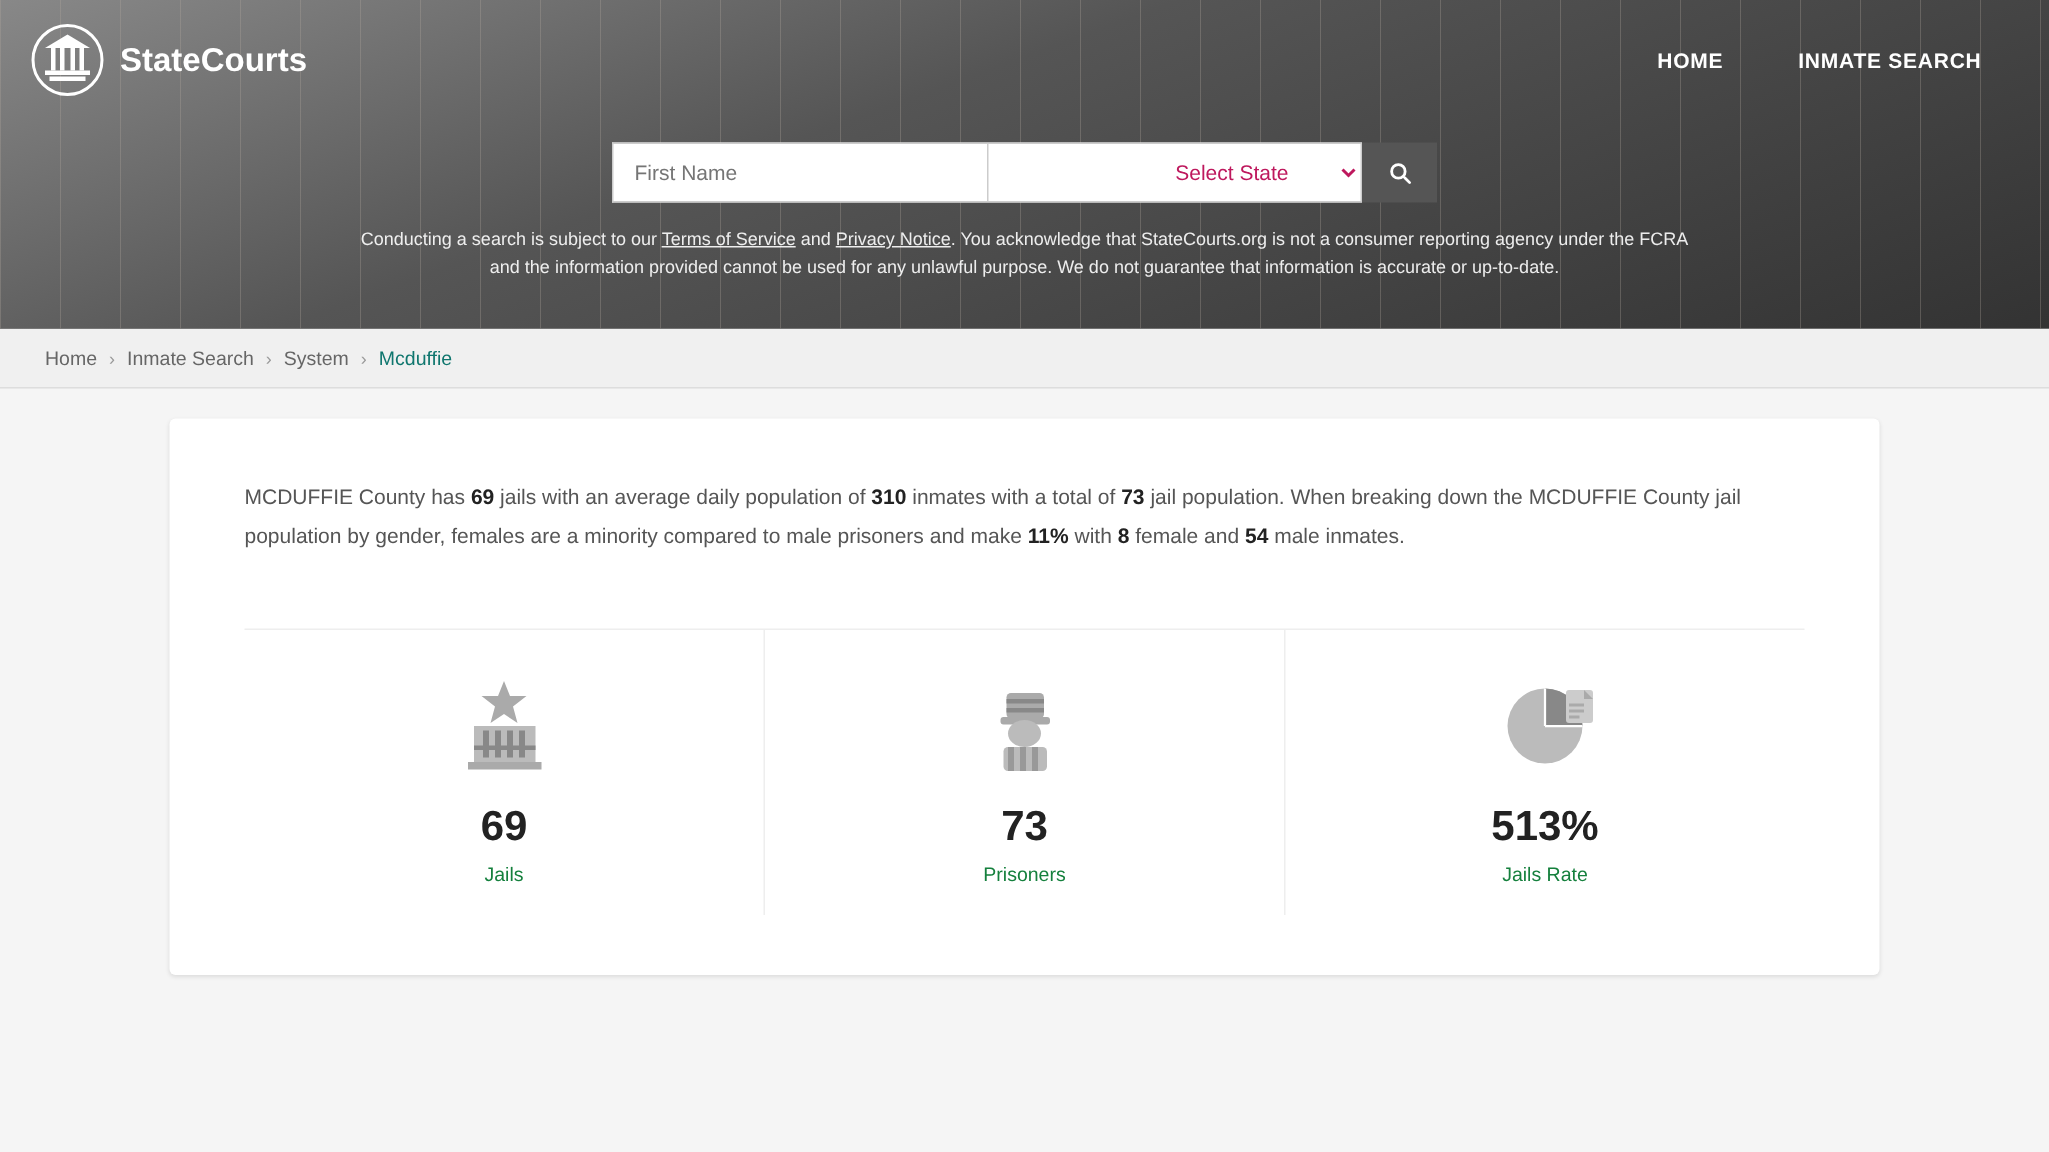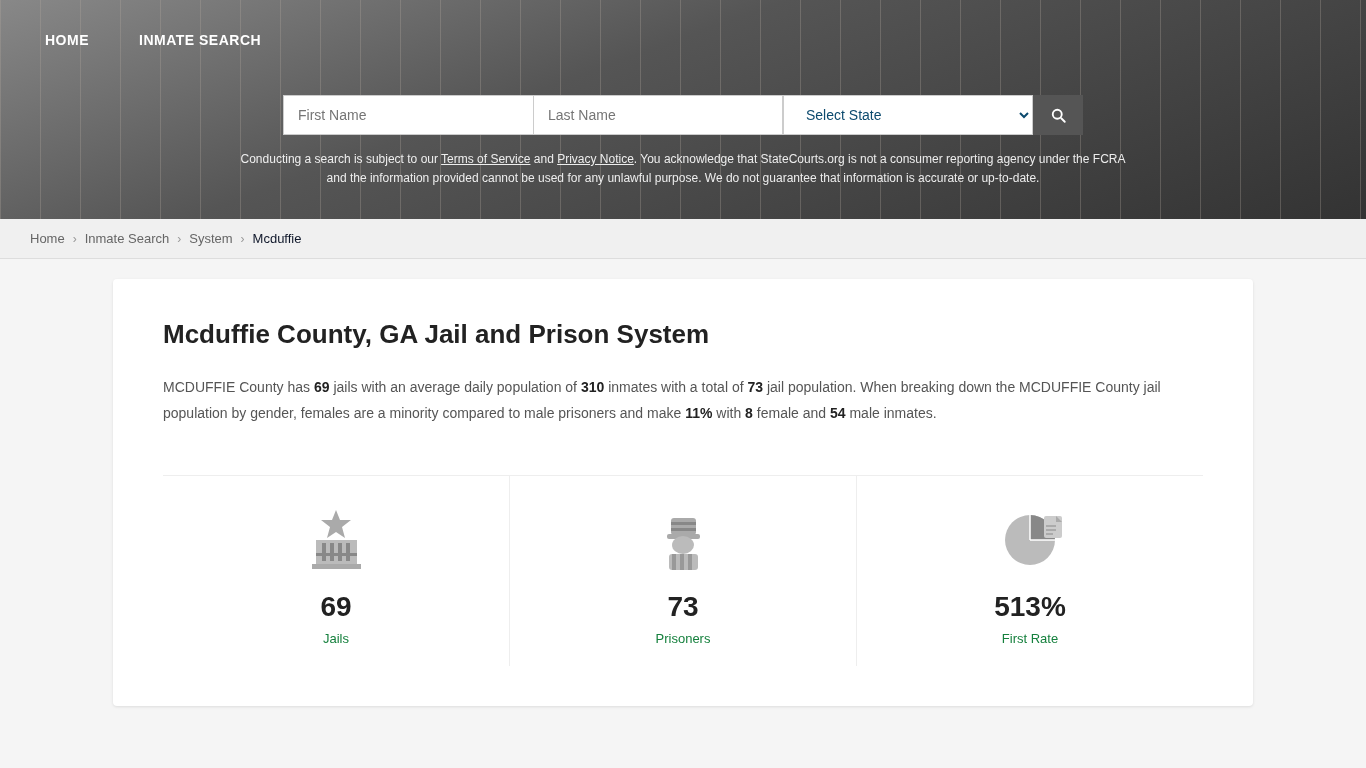--- a/index.html
+++ b/index.html
@@ -88,27 +88,28 @@
       border: 1px solid #ccc;
       font-size: 14px;
       outline: none;
       color: #4d7c0f;
     }
     .search-form input[type="text"]:first-child {
       border-right: none;
     }
     .search-form select {
       width: 250px;
-      padding: 10px 18px;
+      padding: 10px 32px;
       border: 1px solid #ccc;
       font-size: 14px;
       outline: none;
-      color: #0c4a6e;
+      color: #be185d;
       background: white;
       cursor: pointer;
+      text-align: right;
     }
     .search-btn {
       background: #555;
       border: none;
       padding: 10px 16px;
       cursor: pointer;
       color: white;
       font-size: 16px;
       display: flex;
       align-items: center;
@@ -135,21 +136,21 @@
       align-items: center;
       gap: 8px;
       font-size: 13px;
       color: #666;
     }
     .breadcrumb a {
       color: #666;
       text-decoration: none;
     }
     .breadcrumb .sep { color: #999; font-size: 12px; }
-    .breadcrumb .current { color: #0f172a; font-weight: normal; }
+    .breadcrumb .current { color: #0f766e; font-weight: normal; }
 
     
     .main-content {
       max-width: 1200px;
       margin: 20px auto;
       padding: 0 30px;
     }
     .content-card {
       background: white;
       border-radius: 4px;
@@ -205,35 +206,48 @@
     }
   </style>
 </head>
 <body>
 
 <header class="header">
   <div class="header-bg"></div>
   <div class="header-content">
 
     <nav class="navbar">
+      <a href="#" class="logo">
+
+        <svg class="logo-icon" viewBox="0 0 50 50" xmlns="http://www.w3.org/2000/svg">
+          <circle cx="25" cy="25" r="23" fill="none" stroke="white" stroke-width="2"></circle>
+          <rect x="13" y="36" width="24" height="3" fill="white"></rect>
+          <rect x="10" y="32" width="30" height="3" fill="white"></rect>
+          <rect x="14" y="17" width="3" height="15" fill="white"></rect>
+          <rect x="20" y="17" width="3" height="15" fill="white"></rect>
+          <rect x="27" y="17" width="3" height="15" fill="white"></rect>
+          <rect x="33" y="17" width="3" height="15" fill="white"></rect>
+          <polygon points="25,8 10,17 40,17" fill="white"></polygon>
+        </svg>
+        <span class="logo-text">StateCourts</span>
+      </a>
 
       <ul class="nav-links">
         <li>
           <a href="#">HOME</a>
         </li>
         <li>
           <a href="#">INMATE SEARCH</a>
         </li>
       </ul>
     </nav>
 
     <div class="search-area">
       <div class="search-form">
         <input type="text" class="first-name-input" placeholder="First Name" style="">
-        <input type="text" class="last-name-input" placeholder="Last Name" style="">
         <select id="state-select">
         <option value="Select State">Select State</option><option value="Alabama">Alabama</option><option value="Alaska">Alaska</option><option value="Arizona">Arizona</option><option value="Arkansas">Arkansas</option><option value="California">California</option><option value="Colorado">Colorado</option><option value="Connecticut">Connecticut</option><option value="Delaware">Delaware</option><option value="Florida">Florida</option><option value="Georgia">Georgia</option><option value="Hawaii">Hawaii</option><option value="Idaho">Idaho</option><option value="Illinois">Illinois</option><option value="Indiana">Indiana</option><option value="Iowa">Iowa</option><option value="Kansas">Kansas</option><option value="Kentucky">Kentucky</option><option value="Louisiana">Louisiana</option><option value="Maine">Maine</option><option value="Maryland">Maryland</option><option value="Massachusetts">Massachusetts</option><option value="Michigan">Michigan</option><option value="Minnesota">Minnesota</option><option value="Mississippi">Mississippi</option><option value="Missouri">Missouri</option><option value="Montana">Montana</option><option value="Nebraska">Nebraska</option><option value="Nevada">Nevada</option><option value="New Hampshire">New Hampshire</option><option value="New Jersey">New Jersey</option><option value="New Mexico">New Mexico</option><option value="New York">New York</option><option value="North Carolina">North Carolina</option><option value="North Dakota">North Dakota</option><option value="Ohio">Ohio</option><option value="Oklahoma">Oklahoma</option><option value="Oregon">Oregon</option><option value="Pennsylvania">Pennsylvania</option><option value="Rhode Island">Rhode Island</option><option value="South Carolina">South Carolina</option><option value="South Dakota">South Dakota</option><option value="Tennessee">Tennessee</option><option value="Texas">Texas</option><option value="Utah">Utah</option><option value="Vermont">Vermont</option><option value="Virginia">Virginia</option><option value="Washington">Washington</option><option value="West Virginia">West Virginia</option><option value="Wisconsin">Wisconsin</option><option value="Wyoming">Wyoming</option></select>
         <button class="search-btn">
           <svg width="18" height="18" viewBox="0 0 24 24" fill="white">
             <path d="M21 21l-4.35-4.35M17 11A6 6 0 1 1 5 11a6 6 0 0 1 12 0z" stroke="white" stroke-width="2.5" fill="none" stroke-linecap="round"></path>
           </svg>
         </button>
       </div>
       <p class="disclaimer">
         Conducting a search is subject to our <a href="#">Terms of Service</a> and <a href="#">Privacy Notice</a>. You acknowledge that StateCourts.org is not a consumer reporting agency under the FCRA and the information provided cannot be used for any unlawful purpose. We do not guarantee that information is accurate or up-to-date.
@@ -249,21 +263,20 @@
   <a href="#">Inmate Search</a>
   <span class="sep">›</span>
   <a href="#">System</a>
   <span class="sep">›</span>
   <span class="current">Mcduffie</span>
 </div>
 
 <div class="main-content">
   <div class="content-card">
 
-    <h2 class="county-title">Mcduffie County, GA Jail and Prison System</h2>
 
     <p class="county-desc">
       <span>MCDUFFIE County has </span><strong>69</strong><span> jails with an average daily population of </span><strong>310</strong><span> inmates with a total of </span><strong>73</strong><span> jail population. When breaking down the MCDUFFIE County jail population by gender, females are a minority compared to male prisoners and make </span><strong>11%</strong><span> with </span><strong>8</strong><span> female and </span><strong>54</strong><span> male inmates.</span>
     </p>
 
     <div class="stats-row">
 
       <div class="stat-block">
         <div class="stat-icon">
           <svg width="65" height="65" viewBox="0 0 65 65" fill="none" xmlns="http://www.w3.org/2000/svg">
@@ -321,18 +334,18 @@
             <line x1="32" y1="32" x2="32" y2="7" stroke="white" stroke-width="1.5"></line>
 
             <rect x="46" y="8" width="18" height="22" rx="2" fill="#ccc"></rect>
             <path d="M58,8 L64,14 L58,14 Z" fill="#aaa"></path>
             <rect x="48" y="17" width="10" height="2" fill="#aaa"></rect>
             <rect x="48" y="21" width="10" height="2" fill="#aaa"></rect>
             <rect x="48" y="25" width="7" height="2" fill="#aaa"></rect>
           </svg>
         </div>
         <div class="stat-number">513%</div>
-        <div class="stat-label">First Rate</div>
+        <div class="stat-label">Jails Rate</div>
       </div>
 
     </div>
   </div>
 </div>
 
 </body></html>

